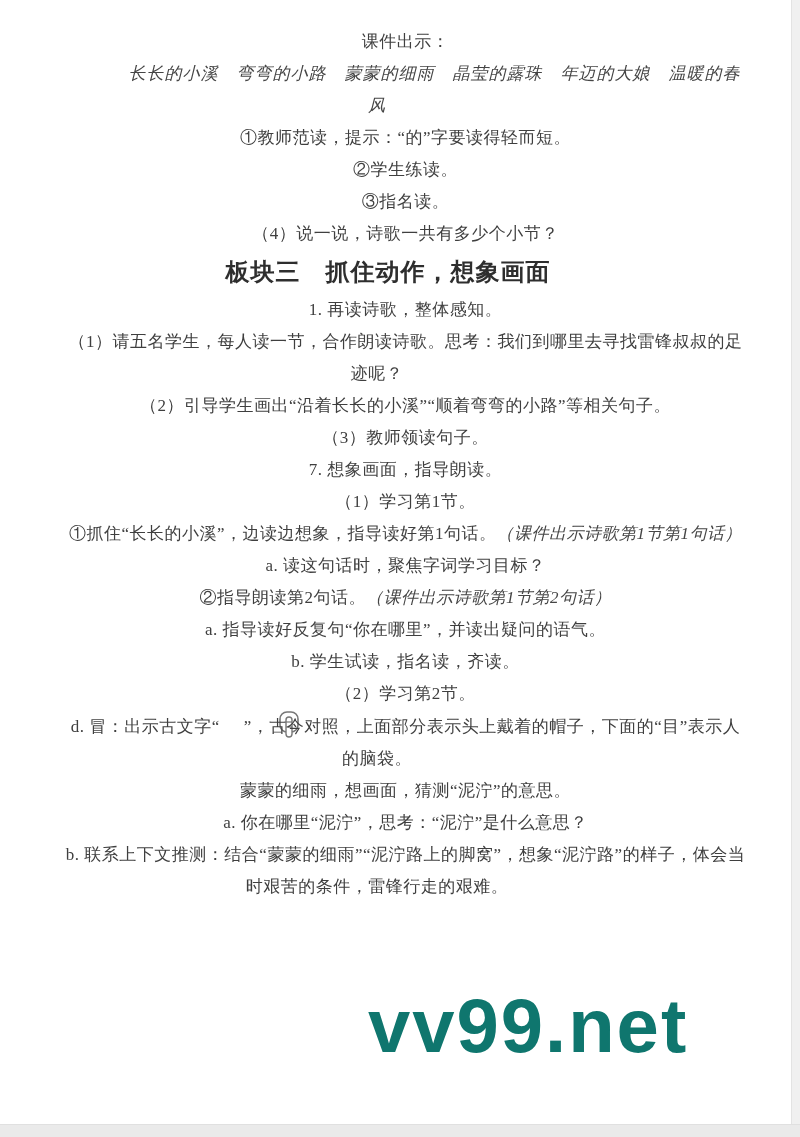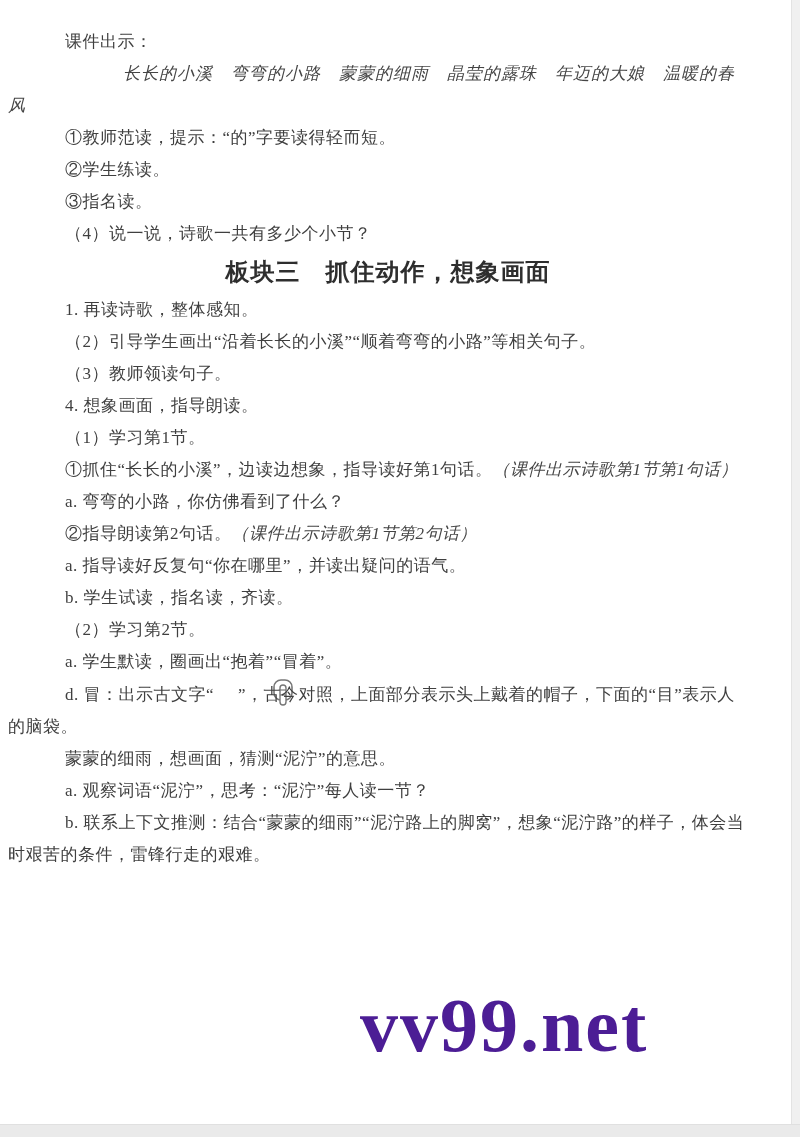--- a/index.html
+++ b/index.html
@@ -17,20 +17,21 @@
     z-index: 1;
     padding: 26px 54px 0 8px;
     box-sizing: border-box;
   }
   .para {
     margin: 0;
     font-size: 17px;
     line-height: 32px;
     text-indent: 57px;
     letter-spacing: 0.5px;
+    text-align: center;
   }
   .para.wordlist {
     text-indent: 115px;
     letter-spacing: 1px;
   }
   .seg-kaiti {
     font-style: italic;
     color: #454545;
   }
   .seg-bold {
@@ -49,28 +50,28 @@
     letter-spacing: 1px;
   }
   .glyph-box {
     display: inline-block;
     width: 22px; height: 30px;
     vertical-align: -8px;
     margin: 0 1px;
   }
   .watermark {
     position: absolute;
-    left: 360px;
+    left: 368px;
     top: 982px;
     z-index: 0;
-    font-family: Liberation Serif, serif;
+    font-family: Liberation Sans, sans-serif;
     font-weight: 700;
     font-size: 76px;
     letter-spacing: 2px;
-    color: #4c1d95;
+    color: #0f766e;
     user-select: none;
   }
   .edge-right {
     position: absolute;
     right: 0; top: 0;
     width: 8px; height: 100%;
     background: #f0f0f0;
     border-left: 1px solid #e3e3e3;
     z-index: 2;
   }
@@ -91,37 +92,37 @@
 <div class="page">
   <div id="doc-body">
       <p class="para"><span>课件出示：</span></p>
       <p class="para wordlist"><span class="seg-kaiti">长长的小溪　弯弯的小路　蒙蒙的细雨　晶莹的露珠　年迈的大娘　温暖的春风</span></p>
       <p class="para"><span>①教师范读，提示：“的”字要读得轻而短。</span></p>
       <p class="para"><span>②学生练读。</span></p>
       <p class="para"><span>③指名读。</span></p>
       <p class="para"><span>（4）说一说，诗歌一共有多少个小节？</span></p>
       <div class="heading">板块三　抓住动作，想象画面</div>
       <p class="para"><span>1. 再读诗歌，整体感知。</span></p>
+      <p class="para"><span>（1）请五名学生，每人读一节，合作朗读诗歌。思考：我们到哪里去寻找雷锋叔叔的足迹呢？</span></p>
       <p class="para"><span>（2）引导学生画出“沿着长长的小溪”“顺着弯弯的小路”等相关句子。</span></p>
       <p class="para"><span>（3）教师领读句子。</span></p>
-      <p class="para"><span>4. 想象画面，指导朗读。</span></p>
+      <p class="para"><span>7. 想象画面，指导朗读。</span></p>
       <p class="para"><span>（1）学习第1节。</span></p>
       <p class="para"><span>①抓住“长长的小溪”，边读边想象，指导读好第1句话。</span><span class="seg-kaiti">（课件出示诗歌第1节第1句话）</span></p>
-      <p class="para"><span>a. 弯弯的小路，你仿佛看到了什么？</span></p>
+      <p class="para"><span>a. 读这句话时，聚焦字词学习目标？</span></p>
       <p class="para"><span>②指导朗读第2句话。</span><span class="seg-kaiti">（课件出示诗歌第1节第2句话）</span></p>
       <p class="para"><span>a. 指导读好反复句“你在哪里”，并读出疑问的语气。</span></p>
       <p class="para"><span>b. 学生试读，指名读，齐读。</span></p>
       <p class="para"><span>（2）学习第2节。</span></p>
-      <p class="para"><span>a. 学生默读，圈画出“抱着”“冒着”。</span></p>
       <p class="para"><span>d. 冒：出示古文字“</span><span class="glyph-box"><svg width="22" height="30" viewBox="0 0 22 30" xmlns="http://www.w3.org/2000/svg">
             <rect x="2" y="2" width="18" height="20" rx="7" fill="none" stroke="#777" stroke-width="1.6"></rect>
             <rect x="8" y="7" width="6" height="20" rx="3" fill="#fff" stroke="#777" stroke-width="1.4"></rect>
             <line x1="8" y1="12" x2="14" y2="12" stroke="#777" stroke-width="1.2"></line>
             <line x1="8" y1="17" x2="14" y2="17" stroke="#777" stroke-width="1.2"></line>
           </svg></span><span>”，古今对照，上面部分表示头上戴着的帽子，下面的“目”表示人的脑袋。</span></p>
       <p class="para"><span>蒙蒙的细雨，想画面，猜测“泥泞”的意思。</span></p>
-      <p class="para"><span>a. 观察词语“泥泞”，思考：“泥泞”每人读一节？</span></p>
+      <p class="para"><span>a. 你在哪里“泥泞”，思考：“泥泞”是什么意思？</span></p>
       <p class="para"><span>b. 联系上下文推测：结合“蒙蒙的细雨”“泥泞路上的脚窝”，想象“泥泞路”的样子，体会当时艰苦的条件，雷锋行走的艰难。</span></p>
     </div>
 </div>
 
 <div class="edge-right"></div>
 <div class="edge-bottom"></div>
 
 </body></html>

